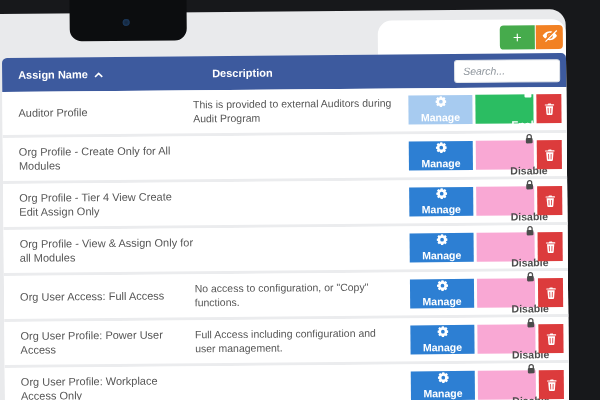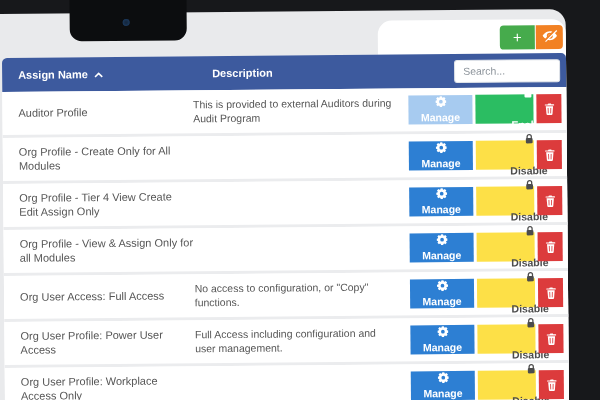--- a/index.html
+++ b/index.html
@@ -56,40 +56,40 @@
   .thead {
     display:flex; align-items:center; height:34px; background:#3d5a9e;
     border-radius:5px 5px 0 0;
   }
   .th-name { margin-left:16px; width:194px; color:#fff; font-size:11px; font-weight:bold;
              display:flex; align-items:center; gap:6px; cursor:pointer; }
   .th-desc { width:240px; color:#fff; font-size:11px; font-weight:bold; }
   .search {
     margin-left:auto; margin-right:6px; width:106px; height:23px;
     border:1px solid #e3e6ea; border-radius:3px; font-size:10.5px; padding:0 8px;
-    color:#555; font-family:inherit; outline:none; background:#fff;
+    color:#555; font-family:inherit; outline:none; background:#fff;font-style:italic;
   }
   .search::placeholder { color:#8e959c; }
 
   .row {
     display:flex; align-items:center; background:#fff;
     border-bottom:3px solid #ebecee; padding:7px 0; min-height:30px;
   }
   .c-name { margin-left:16px; width:194px; font-size:11px; color:#565656; line-height:13.5px; }
   .c-desc { width:238px; font-size:10.5px; color:#565656; line-height:13.5px;
             padding-right:12px; }
   .c-actions { margin-left:auto; display:flex; gap:3px; margin-right:5px; }
 
   .btn { height:29px; border:none; border-radius:0; display:flex; align-items:center;
          justify-content:center; font-size:10.5px; font-weight:bold;
          font-family:inherit; cursor:pointer;flex-direction:column; }
   .btn-manage { width:64px; background:#2d7fd3; color:#fff; gap:4px; }
   .btn-manage.light { background:#a7cbf0; }
   .btn-toggle { width:58px; gap:20px;padding-left:48px; }
-  .btn-toggle.disable { background:#fde047; color:#4c4c4c; }
+  .btn-toggle.disable { background:#f9a8d4; color:#4c4c4c; }
   .btn-toggle.enable  { background:#2bbd62; color:#fff; }
   .btn-trash { width:25px; background:#dc3b3c; color:#fff; }
   .btn svg { display:block; }
 </style>
 </head>
 <body>
 
 <div class="stage">
   <div class="tilt">
 

